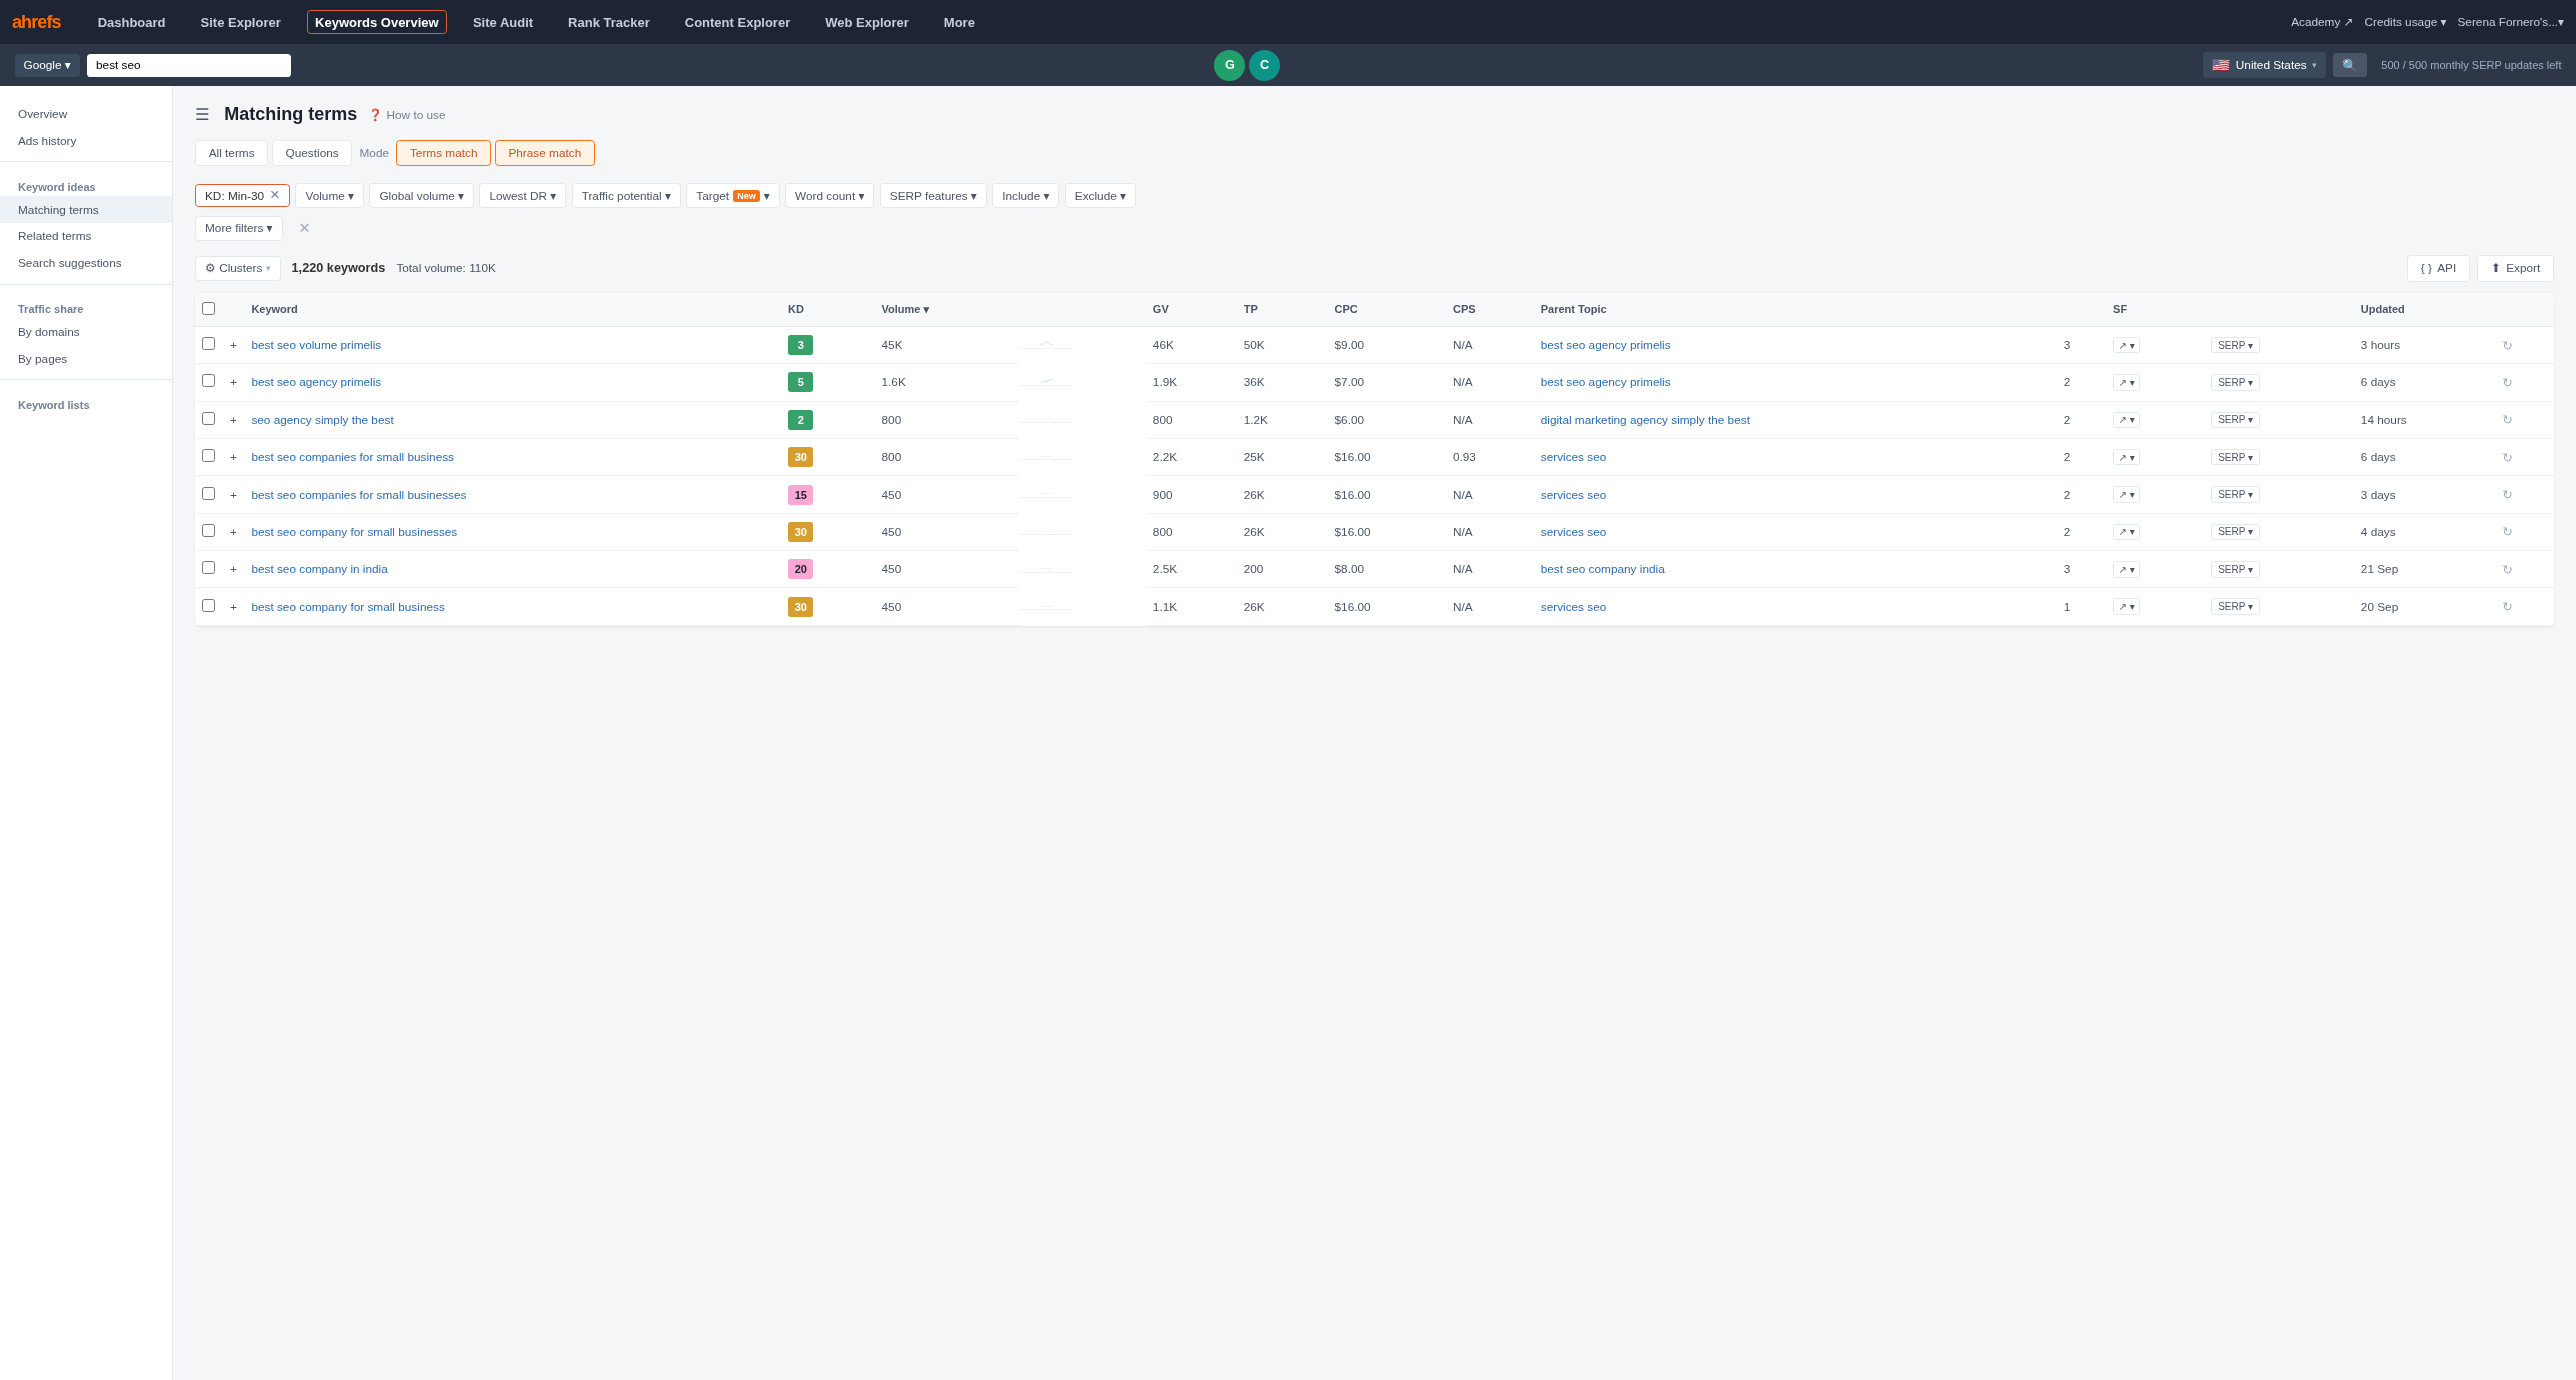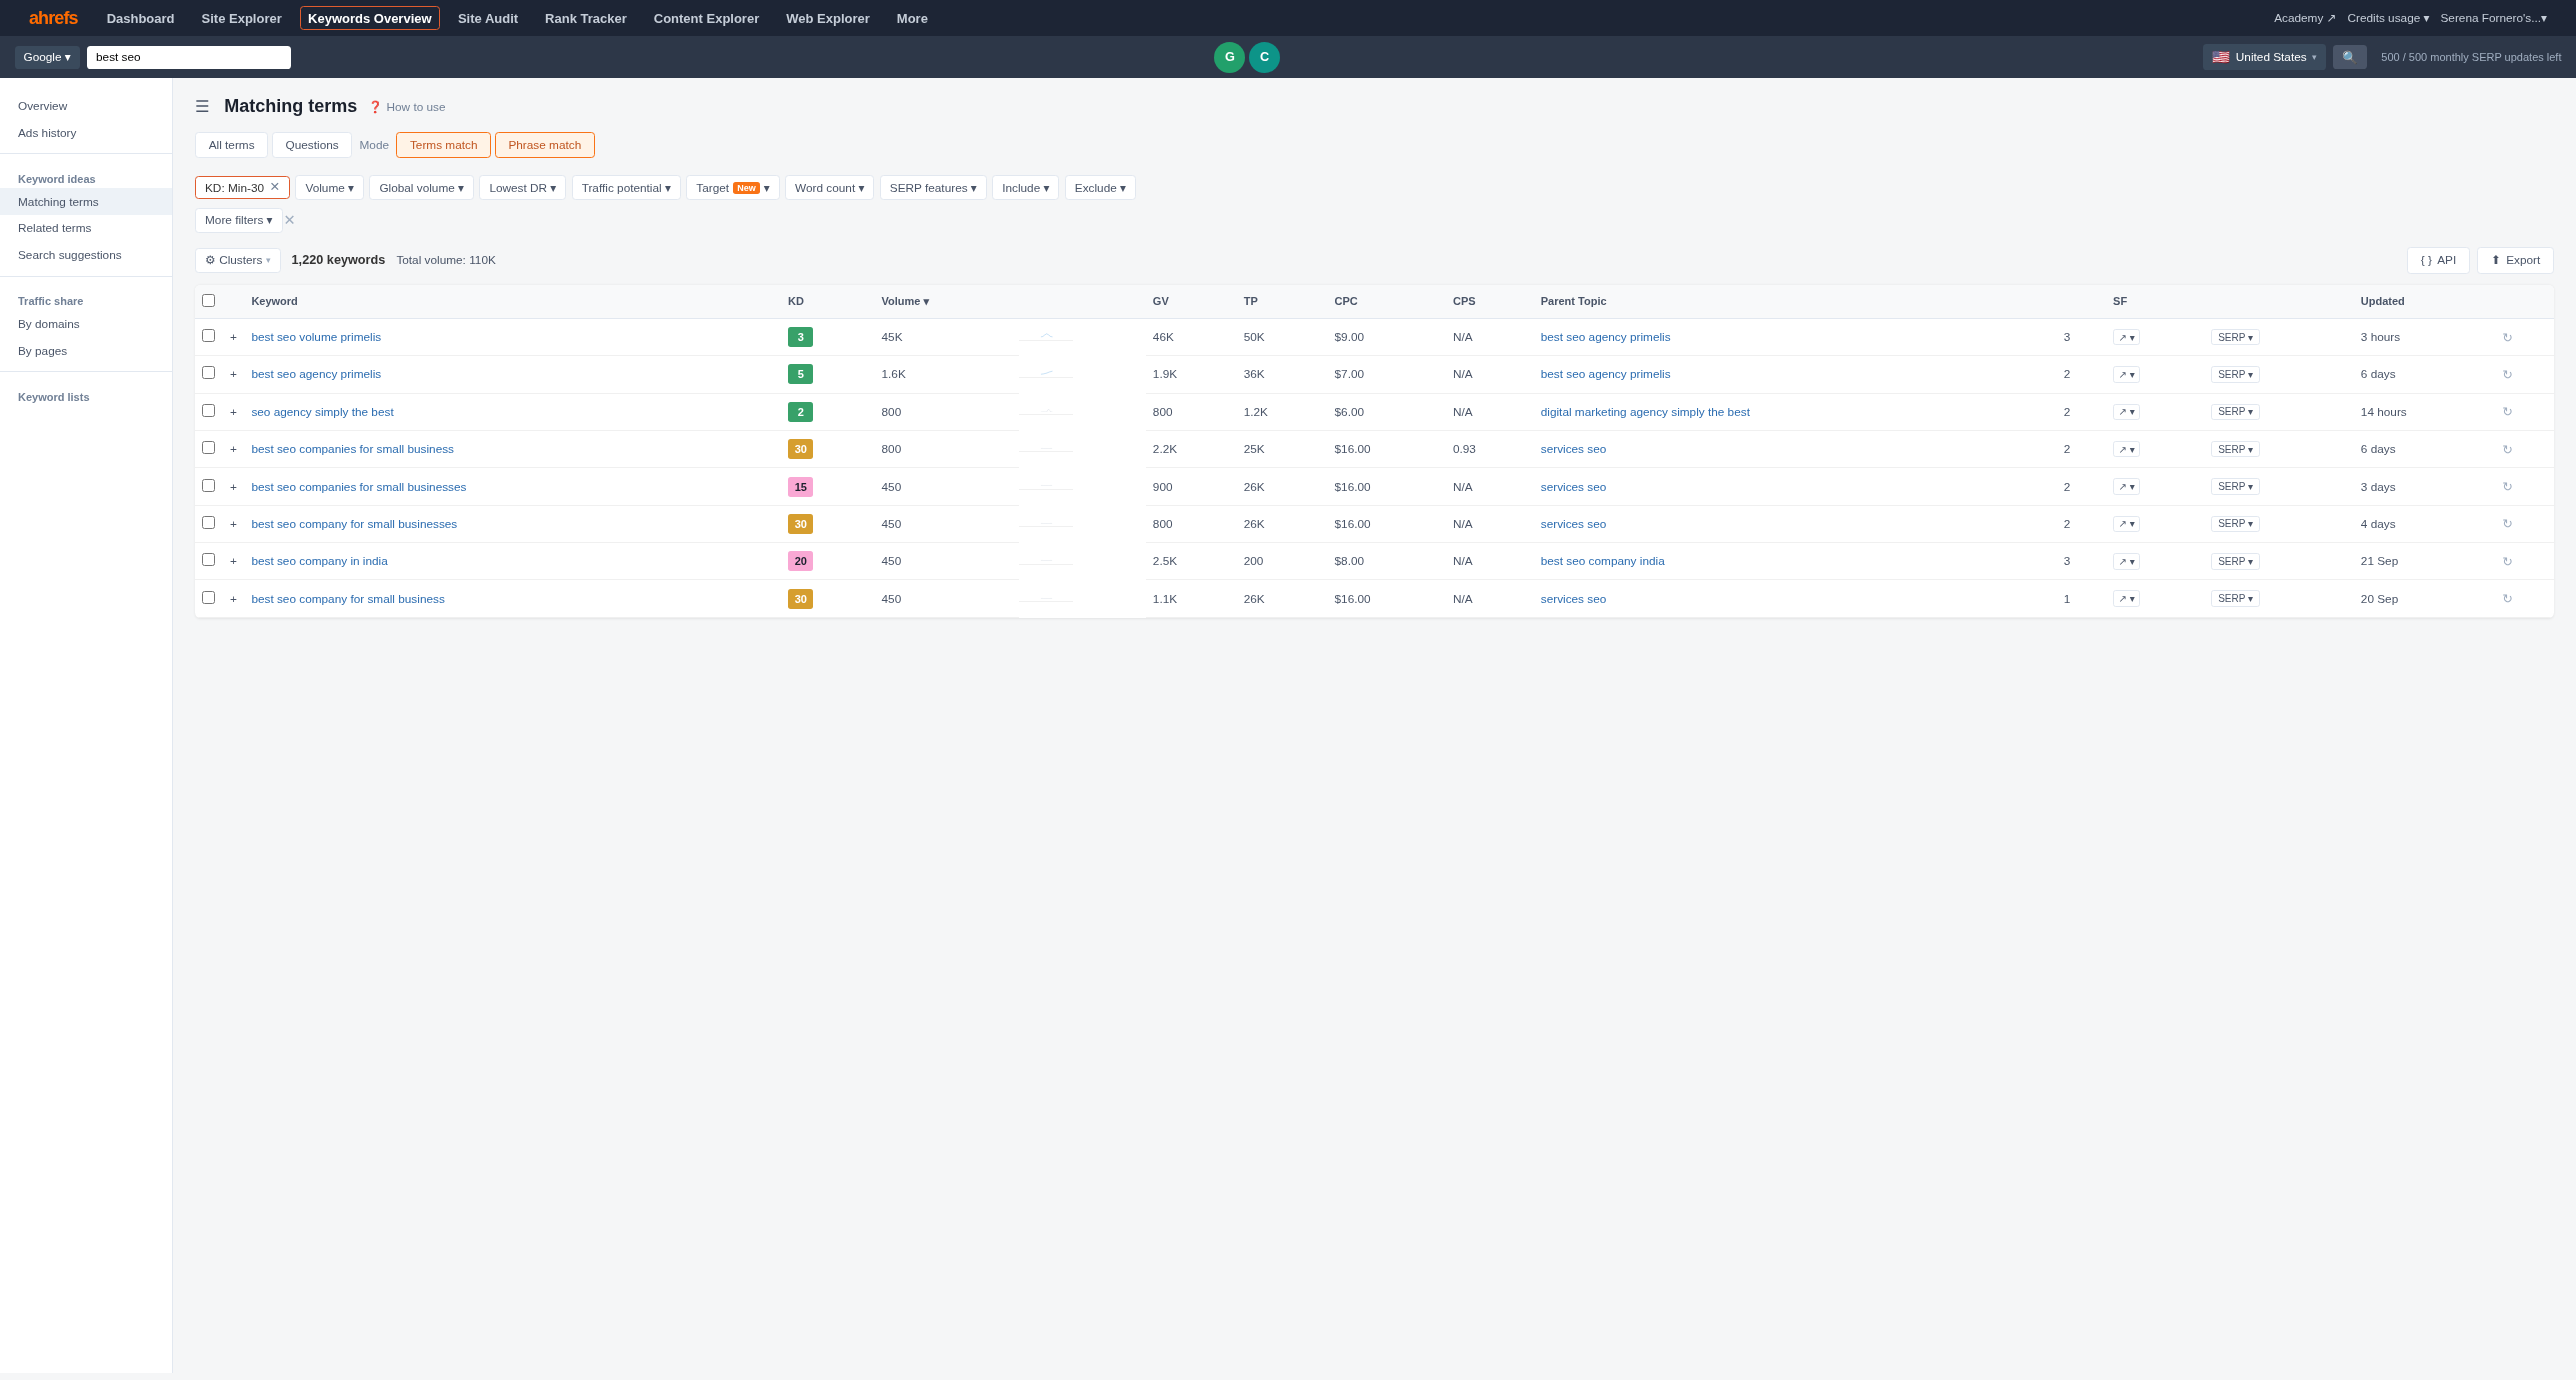--- a/index.html
+++ b/index.html
@@ -3,23 +3,23 @@
   <meta charset="utf-8">
   <style>
     * { box-sizing: border-box; margin: 0; padding: 0; }
     body { font-family: -apple-system, BlinkMacSystemFont, 'Segoe UI', sans-serif; font-size: 11.8px; background: #f5f6f7; color: #333; }
 
     
     .top-nav {
       background: #1d2535;
       display: flex;
       align-items: center;
-      padding: 0 29px;
-      height: 36px;
-      gap: 9px;
+      padding: 0 12px;
+      height: 44px;
+      gap: 17px;
     }
     .top-nav .logo {
       color: #ff6b00;
       font-size: 18px;
       font-weight: 900;
       margin-right: 11px;
       letter-spacing: -0.9px;
     }
     .top-nav .nav-item {
       color: #c5cdd8;
@@ -237,21 +237,21 @@
       color: #fff;
       font-size: 9px;
       padding: 0.9px 4.5px;
       border-radius: 2.7px;
       font-weight: 600;
     }
 
     .filter-row2 {
       display: flex;
       align-items: center;
-      gap: 1px;
+      gap: 16px;
       margin-bottom: 14.5px;
     }
 
     
     .inner-tabs {
       display: flex;
       border-bottom: 1.8px solid #e2e8f0;
       margin-bottom: 14.5px;
       gap: 0;
     }

